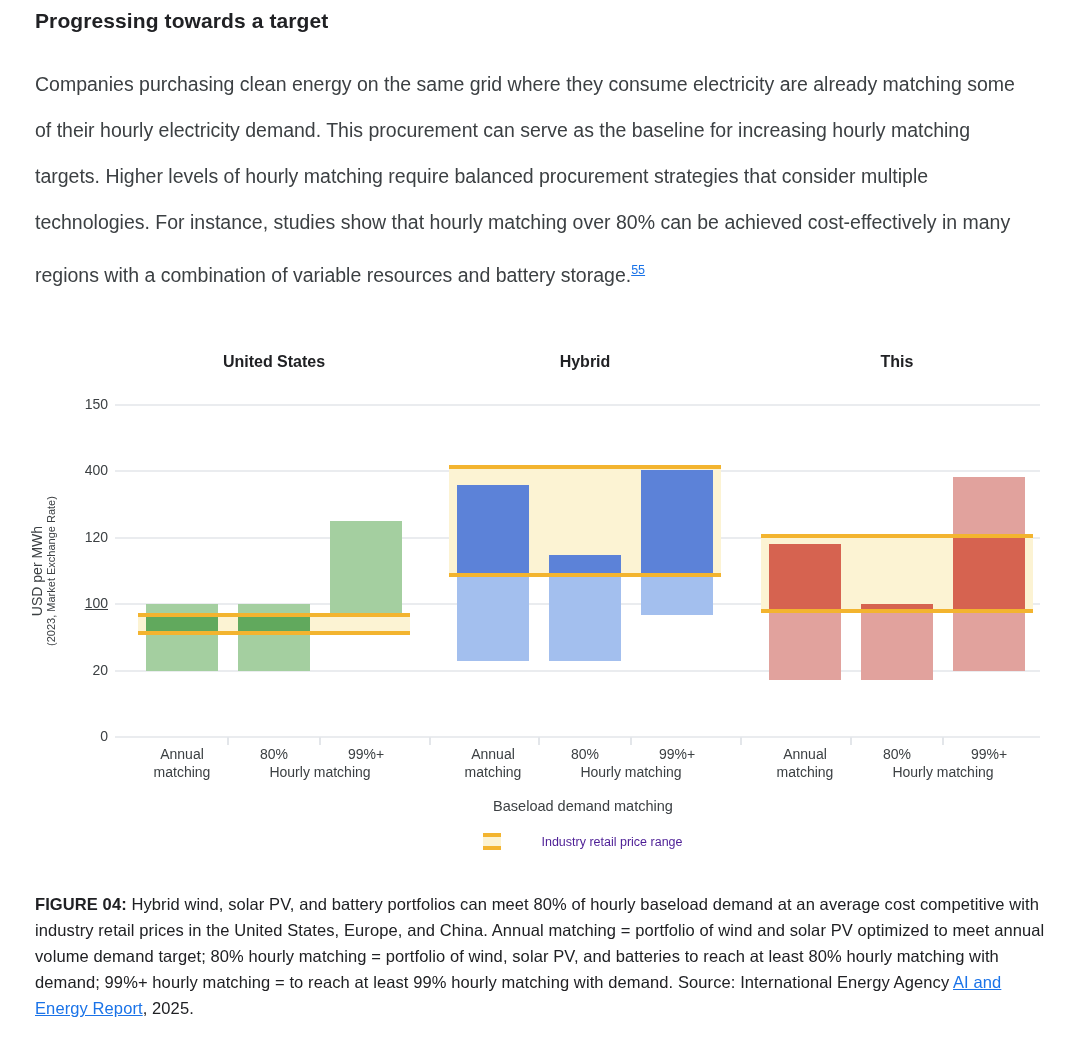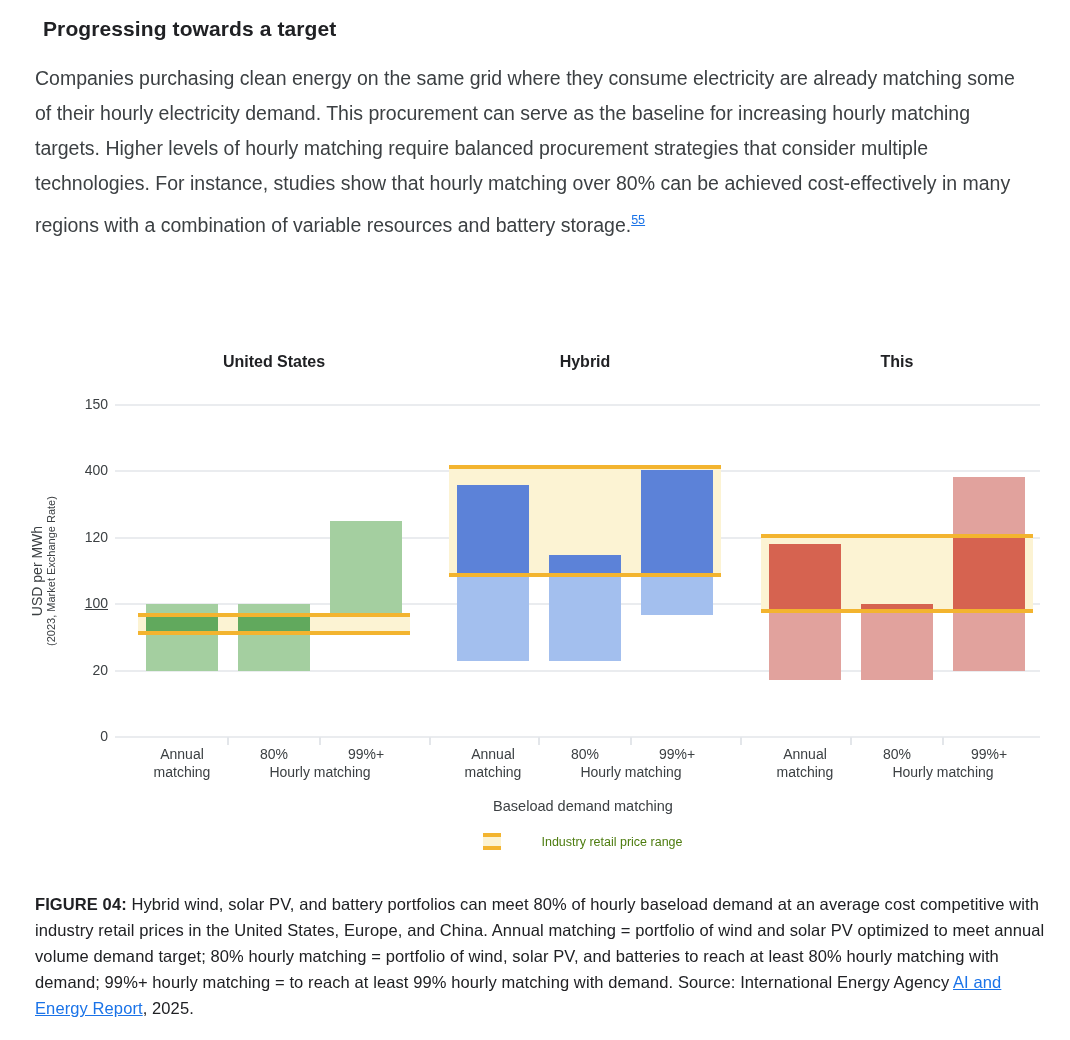--- a/index.html
+++ b/index.html
@@ -1,26 +1,26 @@
 <!DOCTYPE html>
 <html><head>
 <meta charset="utf-8">
 <style>
   html,body { margin:0; padding:0; }
   body {
     width:1070px; height:1040px; position:relative; background:#ffffff;
     font-family:"Liberation Sans", sans-serif; overflow:hidden;
   }
   .heading {
-    position:absolute; left:35px; top:9px; margin:8px;
+    position:absolute; left:35px; top:9px; margin:0;
     font-size:21px; font-weight:bold; color:#202124; letter-spacing:0.1px;
   }
   .para {
     position:absolute; left:35px; top:61px; width:985px; margin:0;
-    font-size:19.5px; line-height:35px; color:#3c4043;
+    font-size:19.5px; line-height:46px; color:#3c4043;
   }
   .fnref a { color:#1a73e8; text-decoration:underline; font-size:12.5px; }
   .chart { position:absolute; left:0; top:330px; width:1070px; height:560px; }
   .chart > div { position:absolute; }
   .ylabel-wrap {
     position:absolute; left:47px; top:241px; width:0; height:0;
     transform:translate(-50%,-50%) rotate(-90deg); color:#3c4043;
   }
   .ylabel-inner {
     position:absolute; left:-250px; top:-18px; width:500px; text-align:center; white-space:nowrap;
@@ -32,21 +32,21 @@
     font-size:14.5px; color:#3c4043;
   }
   .legend {
     position:absolute; left:408px; top:503px; width:350px;
     display:flex; justify-content:center; align-items:center; gap:8px;
   }
   .legend-swatch {
     width:18px; height:17px; box-sizing:border-box; background:#fcf3d3;
     border-top:4px solid #f3b42f; border-bottom:4px solid #f3b42f; flex:0 0 auto;
   }
-  .legend-label { font-size:12.5px; color:#4d7c0f;margin-left:32px; }
+  .legend-label { font-size:12.5px; color:#4c1d95;margin-left:32px; }
   .caption {
     position:absolute; left:35px; top:891px; width:1012px; margin:0;
     font-size:16.5px; line-height:26px; color:#202124; letter-spacing:0.1px;
   }
   .cap-link { color:#1a73e8; text-decoration:underline; }
 </style>
 </head>
 <body>
 
 <h1 class="heading">Progressing towards a target</h1>

